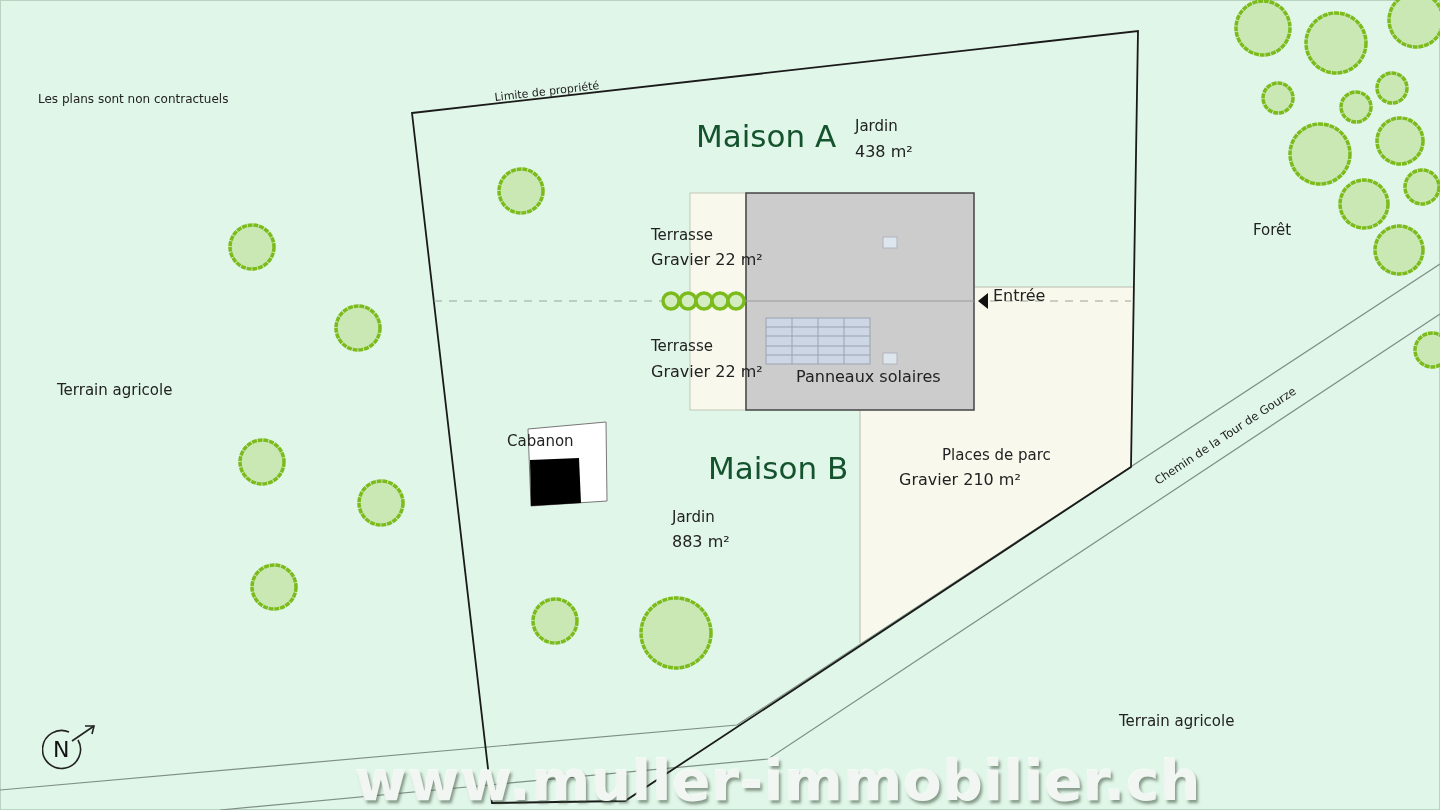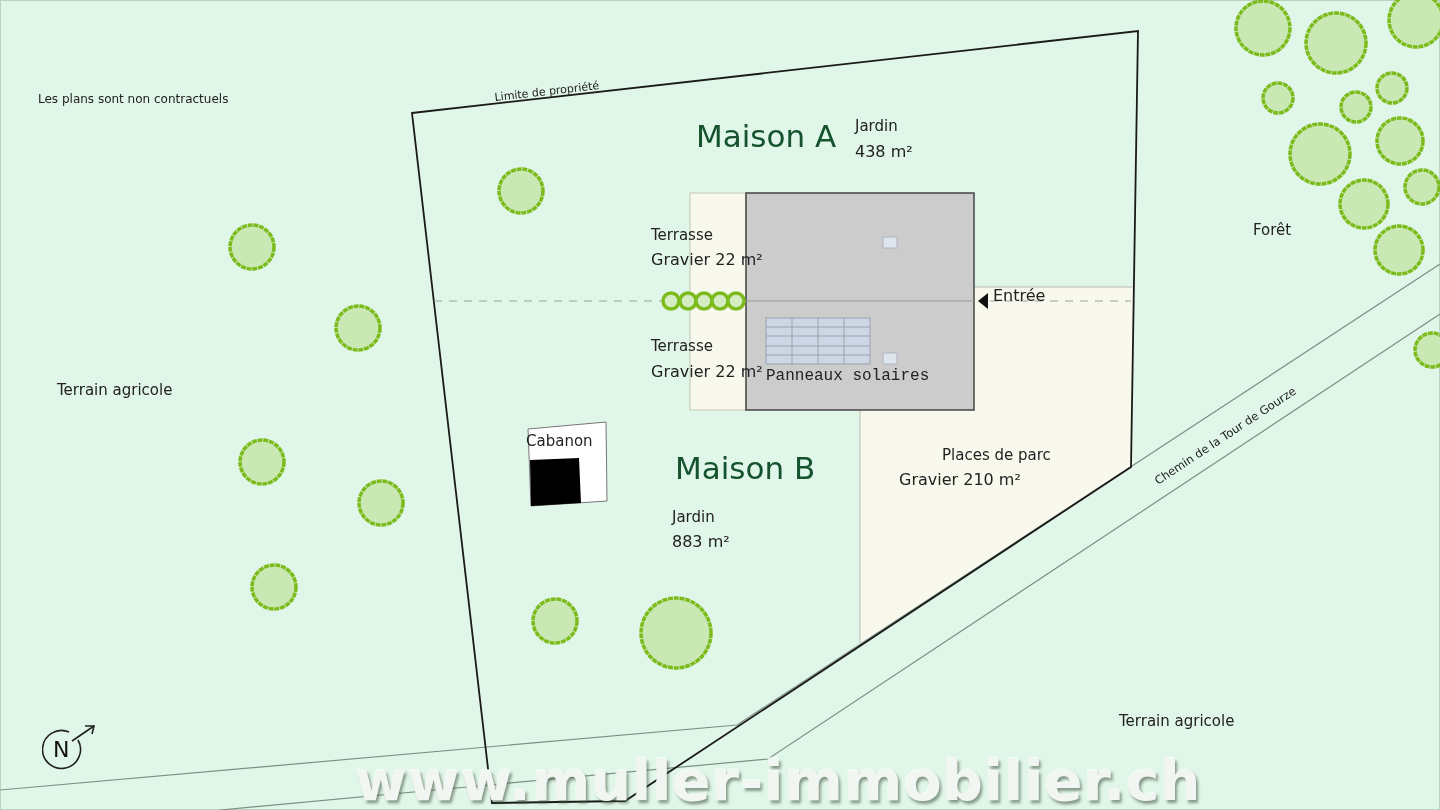--- a/index.html
+++ b/index.html
@@ -96,31 +96,31 @@
 
   <div class="lbl big" style="left:664px; top:118px;">Maison A</div>
   <div class="lbl med" style="left:855px; top:117px;">Jardin</div>
   <div class="lbl sm" style="left:855px; top:142px;">438 m²</div>
 
   <div class="lbl med" style="left:651px; top:226px;">Terrasse</div>
   <div class="lbl sm" style="left:651px; top:250px;">Gravier 22 m²</div>
   <div class="lbl med" style="left:651px; top:337px;">Terrasse</div>
   <div class="lbl sm" style="left:651px; top:362px;">Gravier 22 m²</div>
 
-  <div class="lbl sm" style="left:766px; top:367px;font-family:Liberation Mono, monospace;">Panneaux solaires</div>
+  <div class="lbl sm" style="left:796px; top:367px;">Panneaux solaires</div>
   <div class="lbl sm" style="left:993px; top:286px;">Entrée</div>
 
   <div class="lbl med" style="left:942px; top:446px;text-align:right;">Places de parc</div>
   <div class="lbl sm" style="left:899px; top:470px;">Gravier 210 m²</div>
 
-  <div class="lbl big" style="left:643px; top:450px;text-align:center;">Maison B</div>
+  <div class="lbl big" style="left:676px; top:450px;text-align:center;">Maison B</div>
   <div class="lbl med" style="left:672px; top:508px;">Jardin</div>
   <div class="lbl sm" style="left:672px; top:532px;">883 m²</div>
 
-  <div class="lbl med" style="left:526px; top:432px;">Cabanon</div>
+  <div class="lbl med" style="left:507px; top:432px;">Cabanon</div>
 
   <div class="lbl med" style="left:1253px; top:221px;">Forêt</div>
   <div class="lbl med" style="left:57px; top:381px;">Terrain agricole</div>
   <div class="lbl med" style="left:1119px; top:712px;">Terrain agricole</div>
 
   <div class="north">
     <svg width="56" height="50" viewBox="0 0 56 50">
       <path d="M36 16 A 19 19 0 1 1 27 8" fill="none" stroke="#222" stroke-width="1.6"></path>
       <line x1="30" y1="17" x2="52" y2="2" stroke="#222" stroke-width="1.6"></line>
       <polyline points="43,2 52,2 50,10" fill="none" stroke="#222" stroke-width="1.6"></polyline>

